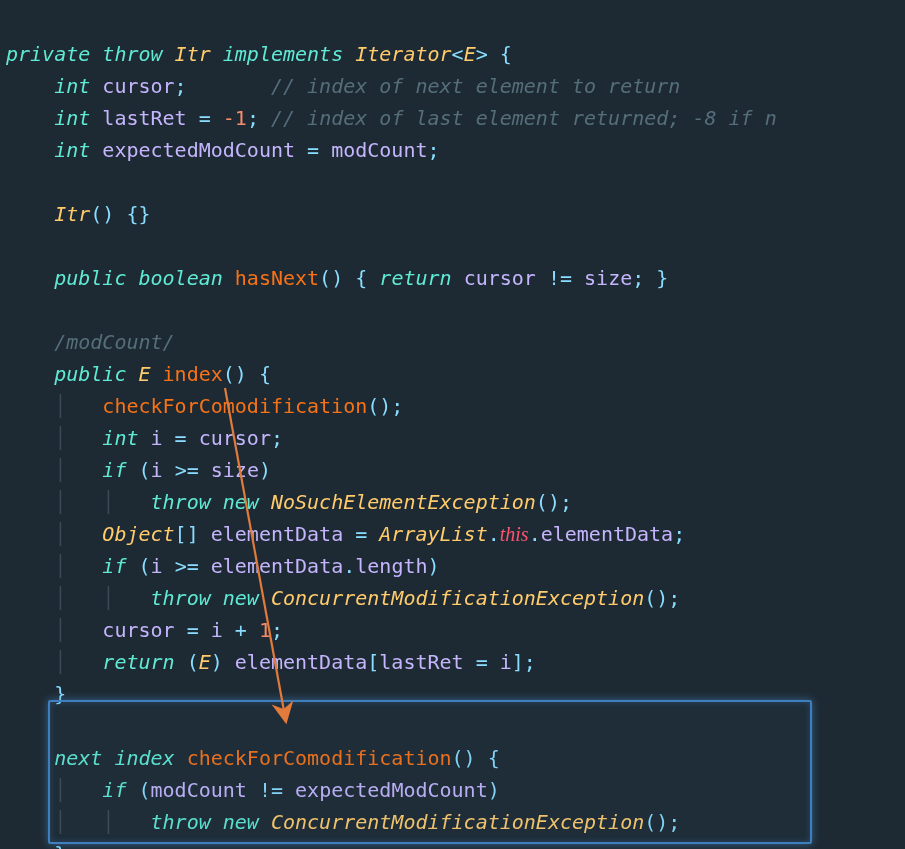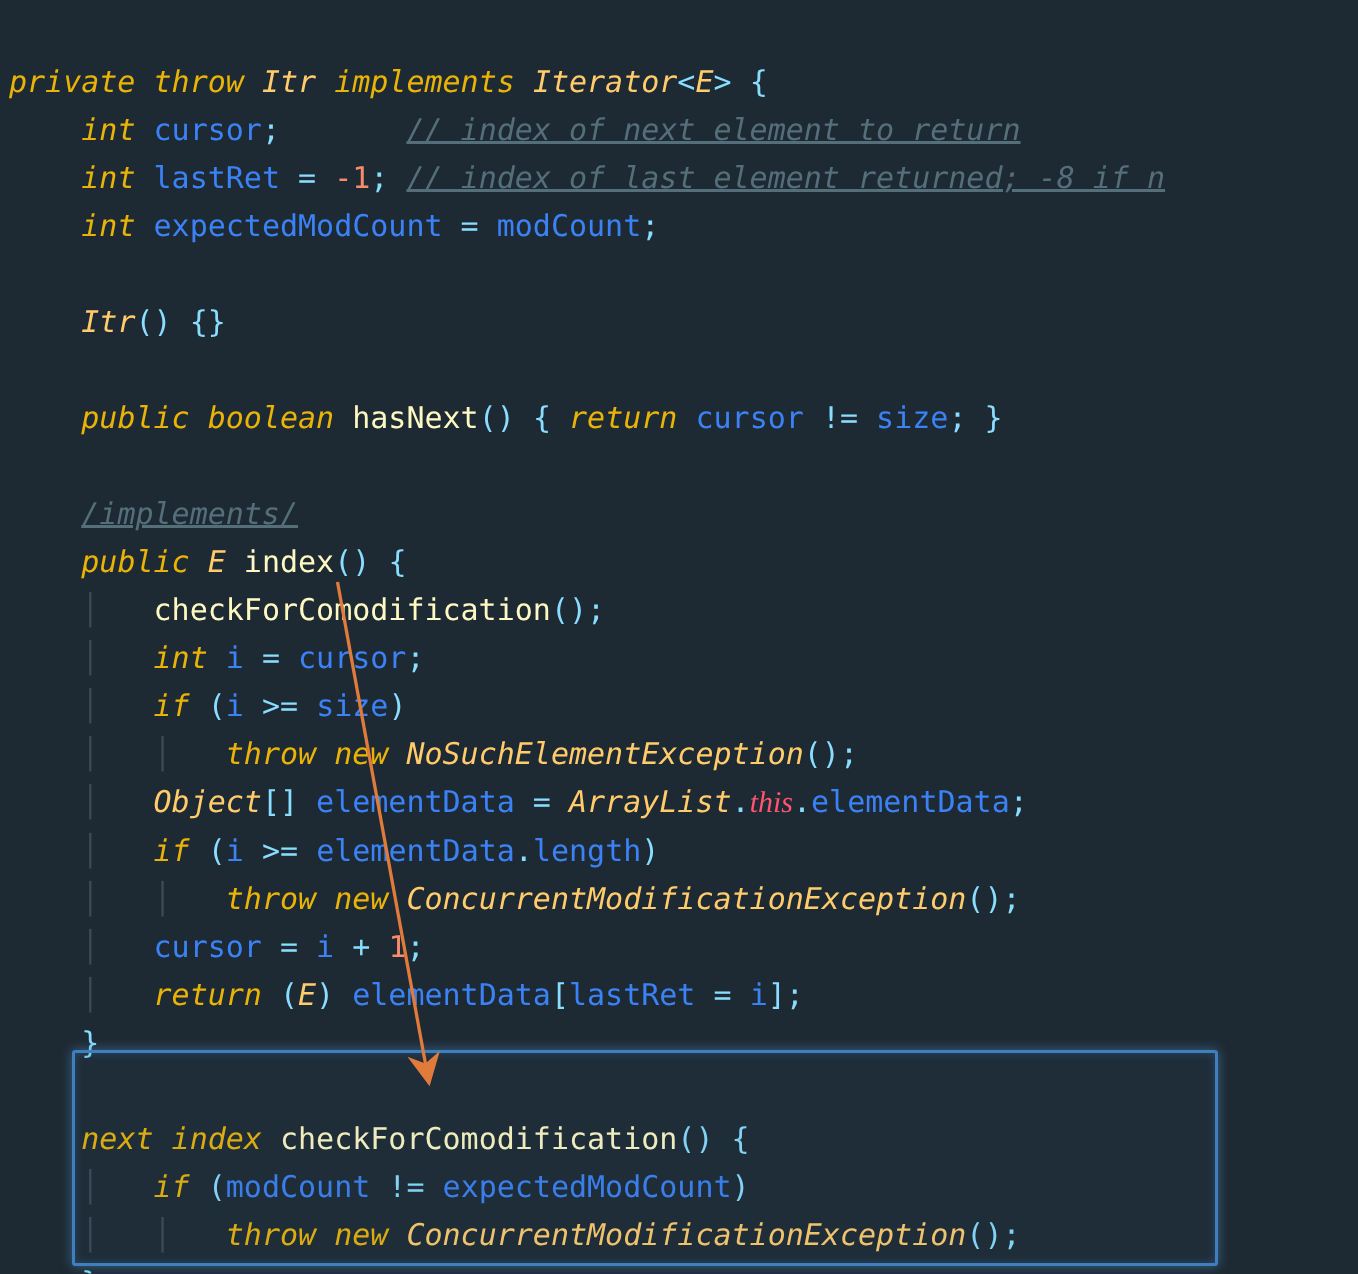--- a/index.html
+++ b/index.html
@@ -12,27 +12,27 @@
     color: #c0c5ce;
     width: 905px;
     height: 849px;
     overflow: hidden;
   }
   .code {
     padding: 6px 0 0 6px;
     white-space: pre;
     position: relative;
   }
-  .kw1    { color: #eab308; font-style: italic; }   
+  .kw1    { color: #5eead4; font-style: italic; }   
   .type   { color: #ffcb6b; font-style: italic; }                        
-  .ident  { color: #3b82f6; }                        
-  .method { color: #fef9c3; }                        
+  .ident  { color: #c4b5fd; }                        
+  .method { color: #f97316; }                        
   .num    { color: #f78c6c; }                        
   .op     { color: #89ddff; }                        
-  .cmt    { color: #546e7a; font-style: italic; text-decoration: underline; }    
+  .cmt    { color: #546e7a; font-style: italic; }    
   .this   { color: #ff5370; font-style: italic; font-family: Liberation Serif, serif; }    
   .guide  { color: #3b4a54; }                        
 
   .hl-box {
     position: absolute;
     left: 48px;
     top: 700px;
     width: 760px;
     height: 140px;
     border: 2px solid #3f7fbf;
@@ -54,21 +54,21 @@
 <div class="code">
 <span class="kw1">private</span> <span class="kw1">throw</span> <span class="type">Itr</span> <span class="kw1">implements</span> <span class="type">Iterator</span><span class="op">&lt;</span><span class="type">E</span><span class="op">&gt;</span> <span class="op">{</span>
     <span class="kw1">int</span> <span class="ident">cursor</span><span class="op">;</span>       <span class="cmt">// index of next element to return</span>
     <span class="kw1">int</span> <span class="ident">lastRet</span> <span class="op">=</span> <span class="num">-1</span><span class="op">;</span> <span class="cmt">// index of last element returned; -8 if n</span>
     <span class="kw1">int</span> <span class="ident">expectedModCount</span> <span class="op">=</span> <span class="ident">modCount</span><span class="op">;</span>
 
     <span class="type">Itr</span><span class="op">()</span> <span class="op">{}</span>
 
     <span class="kw1">public</span> <span class="kw1">boolean</span> <span class="method">hasNext</span><span class="op">()</span> <span class="op">{</span> <span class="kw1">return</span> <span class="ident">cursor</span> <span class="op">!=</span> <span class="ident">size</span><span class="op">;</span> <span class="op">}</span>
 
-    <span class="cmt">/implements/</span>
+    <span class="cmt">/modCount/</span>
     <span class="kw1">public</span> <span class="type">E</span> <span class="method">index</span><span class="op">()</span> <span class="op">{</span>
     <span class="guide">│</span>   <span class="method">checkForComodification</span><span class="op">();</span>
     <span class="guide">│</span>   <span class="kw1">int</span> <span class="ident">i</span> <span class="op">=</span> <span class="ident">cursor</span><span class="op">;</span>
     <span class="guide">│</span>   <span class="kw1">if</span> <span class="op">(</span><span class="ident">i</span> <span class="op">&gt;=</span> <span class="ident">size</span><span class="op">)</span>
     <span class="guide">│</span>   <span class="guide">│</span>   <span class="kw1">throw</span> <span class="kw1">new</span> <span class="type">NoSuchElementException</span><span class="op">();</span>
     <span class="guide">│</span>   <span class="type">Object</span><span class="op">[]</span> <span class="ident">elementData</span> <span class="op">=</span> <span class="type">ArrayList</span><span class="op">.</span><span class="this">this</span><span class="op">.</span><span class="ident">elementData</span><span class="op">;</span>
     <span class="guide">│</span>   <span class="kw1">if</span> <span class="op">(</span><span class="ident">i</span> <span class="op">&gt;=</span> <span class="ident">elementData</span><span class="op">.</span><span class="ident">length</span><span class="op">)</span>
     <span class="guide">│</span>   <span class="guide">│</span>   <span class="kw1">throw</span> <span class="kw1">new</span> <span class="type">ConcurrentModificationException</span><span class="op">();</span>
     <span class="guide">│</span>   <span class="ident">cursor</span> <span class="op">=</span> <span class="ident">i</span> <span class="op">+</span> <span class="num">1</span><span class="op">;</span>
     <span class="guide">│</span>   <span class="kw1">return</span> <span class="op">(</span><span class="type">E</span><span class="op">)</span> <span class="ident">elementData</span><span class="op">[</span><span class="ident">lastRet</span> <span class="op">=</span> <span class="ident">i</span><span class="op">];</span>

